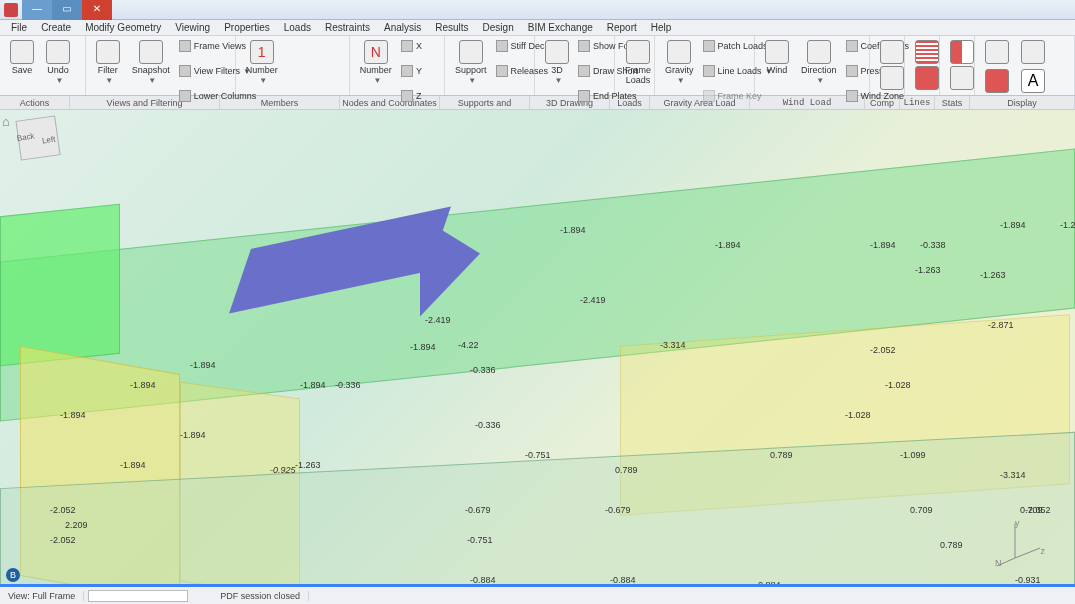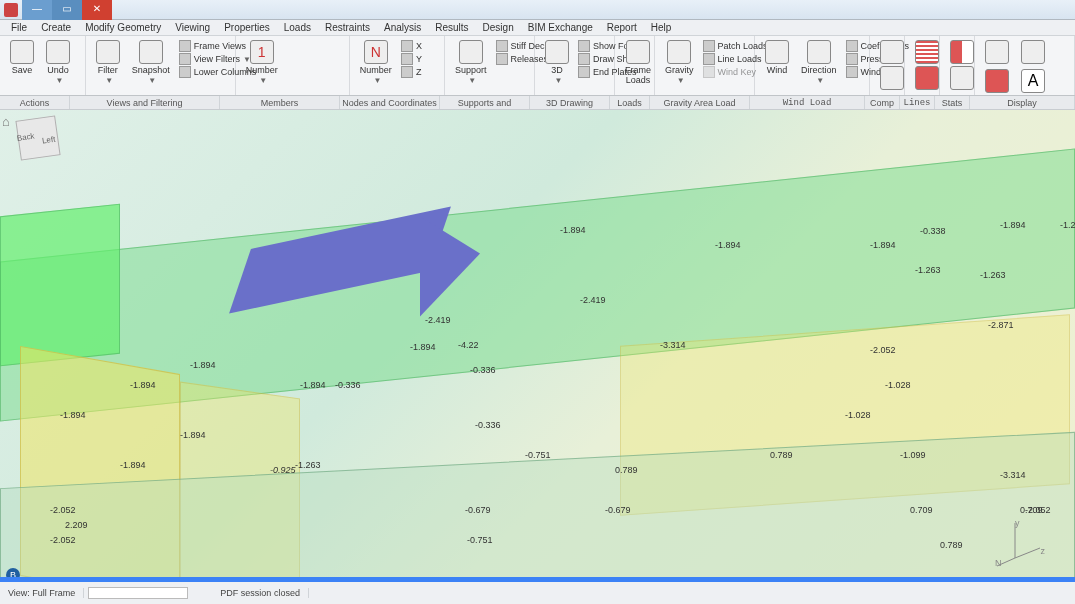--- a/index.html
+++ b/index.html
@@ -18,21 +18,21 @@
 
 .menubar { height:16px; background:#eef0f3; display:flex; align-items:center; padding:0 4px; border-bottom:1px solid #d0d4d8; }
 .menubar span { font-size:10px; color:#333; padding:0 7px; cursor:default; }
 
 
 .ribbon { height:60px; background:#f4f5f7; display:flex; border-bottom:1px solid #c0c4c8; }
 .rgroup { border-right:1px solid #d8dade; display:flex; align-items:flex-start; padding:2px 4px 0 4px; position:relative; }
 .bigbtn { display:flex; flex-direction:column; align-items:center; justify-content:flex-start; padding:2px 6px 0 6px; cursor:default; }
 .bigbtn .ic { width:24px; height:24px; border:1px solid #888; border-radius:3px; background:#eee; }
 .bigbtn .lbl { font-size:9px; color:#333; margin-top:2px; text-align:center; line-height:1.1; }
-.smallcol { display:flex; flex-direction:column; gap:1px; padding-top:2px; }
+.smallcol { display:flex; flex-direction:column; gap:13px; padding-top:2px; }
 .smallbtn { display:flex; align-items:center; font-size:9px; color:#333; padding:0 3px; white-space:nowrap; }
 .smallbtn .si { width:12px; height:12px; background:#ccc; border:1px solid #999; margin-right:3px; }
 .caret { font-size:8px; color:#666; margin-left:3px; }
 
 
 .groupstrip { height:14px; background:#e8eaed; display:flex; border-bottom:1px solid #c8ccd0; font-size:9px; color:#555; }
 .gs { text-align:center; border-right:1px solid #d0d4d8; line-height:14px; }
 
 
 .viewport { position:absolute; left:0; top:110px; right:0; bottom:16px; background:linear-gradient(135deg,#e0f0e8 0%,#d0eadc 40%,#e8f0d8 60%,#f0f0d0 100%); overflow:hidden; }
@@ -45,21 +45,21 @@
 .arrowhead { position:absolute; left:180px; top:-20px; width:0; height:0; border-left:60px solid #6a70c9; border-top:50px solid transparent; border-bottom:50px solid transparent; transform:skewY(-12deg); }
 .beam { position:absolute; background:rgba(160,200,170,0.5); border:1px solid rgba(100,160,120,0.6); }
 .panel-y { background:rgba(240,230,100,0.55); border-color:rgba(200,180,60,0.6); }
 .panel-g { background:rgba(120,220,140,0.5); border-color:rgba(80,180,100,0.6); }
 .lbl3d { position:absolute; font-size:9px; color:#333; }
 .axis { position:absolute; bottom:20px; right:30px; width:50px; height:50px; font-size:9px; color:#888; }
 .axis .y { position:absolute; left:20px; top:0; } .axis .z { position:absolute; right:0; bottom:12px; } .axis .n { position:absolute; left:0; bottom:0; }
 .badge { position:absolute; bottom:6px; left:6px; width:14px; height:14px; border-radius:50%; background:#2060a0; color:#fff; font-size:9px; text-align:center; line-height:14px; }
 
 
-.statusbar { position:absolute; bottom:0; left:0; right:0; height:27px; background:#eef0f3; border-top:5px solid #3b82f6; display:flex; align-items:center; font-size:9px; color:#444; }
+.statusbar { position:absolute; bottom:0; left:0; right:0; height:20px; background:#eef0f3; border-top:3px solid #3b82f6; display:flex; align-items:center; font-size:9px; color:#444; }
 .statusbar .sseg { padding:0 8px; border-right:1px solid #d0d4d8; }
 .statusbar .sdrop { width:100px; height:12px; border:1px solid #bbb; background:#fff; margin:0 4px; }
 
 
 .ic-save{background:linear-gradient(#6a8,#486);} .ic-undo{background:#ddd;border-radius:50%;}
 .ic-filter{background:#fff;border:1px solid #666;} .ic-snap{background:#ccd;}
 .ic-num{background:#eee;color:#c33;font-size:14px;text-align:center;line-height:22px;}
 .ic-sup{background:#d66;} .ic-3d{background:#aac;} .ic-frame{background:#cca;}
 .ic-grav{background:#8a8;} .ic-wind{background:#d88;border-radius:50%;}
 .ic-dir{background:#eaa;} .ic-comp{background:#6ad;} .ic-gear{background:#999;border-radius:50%;}
@@ -228,21 +228,21 @@
           <span>Patch Loads</span>
           <span class="caret">▼</span>
         </div>
       <div class="smallbtn">
           <span class="si si-green"></span>
           <span>Line Loads</span>
           <span class="caret">▼</span>
         </div>
       <div class="smallbtn" style="opacity:.5">
           <span class="si"></span>
-          <span>Wind Key</span>
+          <span>Frame Key</span>
         </div>
     </div>
   </div>
 
   <div class="rgroup" style="width:115px">
     <div class="bigbtn">
         <div class="ic ic-wind"></div>
         <div class="lbl">Wind</div>
       </div>
     <div class="bigbtn">
@@ -365,21 +365,21 @@
       <div class="lbl3d" style="left: 755px; top: 470px;">-0.884</div>
       <div class="lbl3d" style="left: 770px; top: 340px;">0.789</div>
       <div class="lbl3d" style="left: 615px; top: 355px;">0.789</div>
       <div class="lbl3d" style="left: 605px; top: 395px;">-0.679</div>
       <div class="lbl3d" style="left: 465px; top: 395px;">-0.679</div>
       <div class="lbl3d" style="left: 715px; top: 130px;">-1.894</div>
       <div class="lbl3d" style="left: 885px; top: 270px;">-1.028</div>
       <div class="lbl3d" style="left: 845px; top: 300px;">-1.028</div>
       <div class="lbl3d" style="left: 915px; top: 155px;">-1.263</div>
       <div class="lbl3d" style="left: 980px; top: 160px;">-1.263</div>
-      <div class="lbl3d" style="left: 920px; top: 116px;">-0.338</div>
+      <div class="lbl3d" style="left: 920px; top: 130px;">-0.338</div>
       <div class="lbl3d" style="left: 870px; top: 235px;">-2.052</div>
       <div class="lbl3d" style="left: 900px; top: 340px;">-1.099</div>
       <div class="lbl3d" style="left: 910px; top: 395px;">0.709</div>
       <div class="lbl3d" style="left: 940px; top: 430px;">0.789</div>
       <div class="lbl3d" style="left: 1000px; top: 360px;">-3.314</div>
       <div class="lbl3d" style="left: 1015px; top: 465px;">-0.931</div>
       <div class="lbl3d" style="left: 870px; top: 130px;">-1.894</div>
       <div class="lbl3d" style="left: 1000px; top: 110px;">-1.894</div>
       <div class="lbl3d" style="left: 560px; top: 115px;">-1.894</div>
       <div class="lbl3d" style="left: 1020px; top: 395px;">0.709</div>

